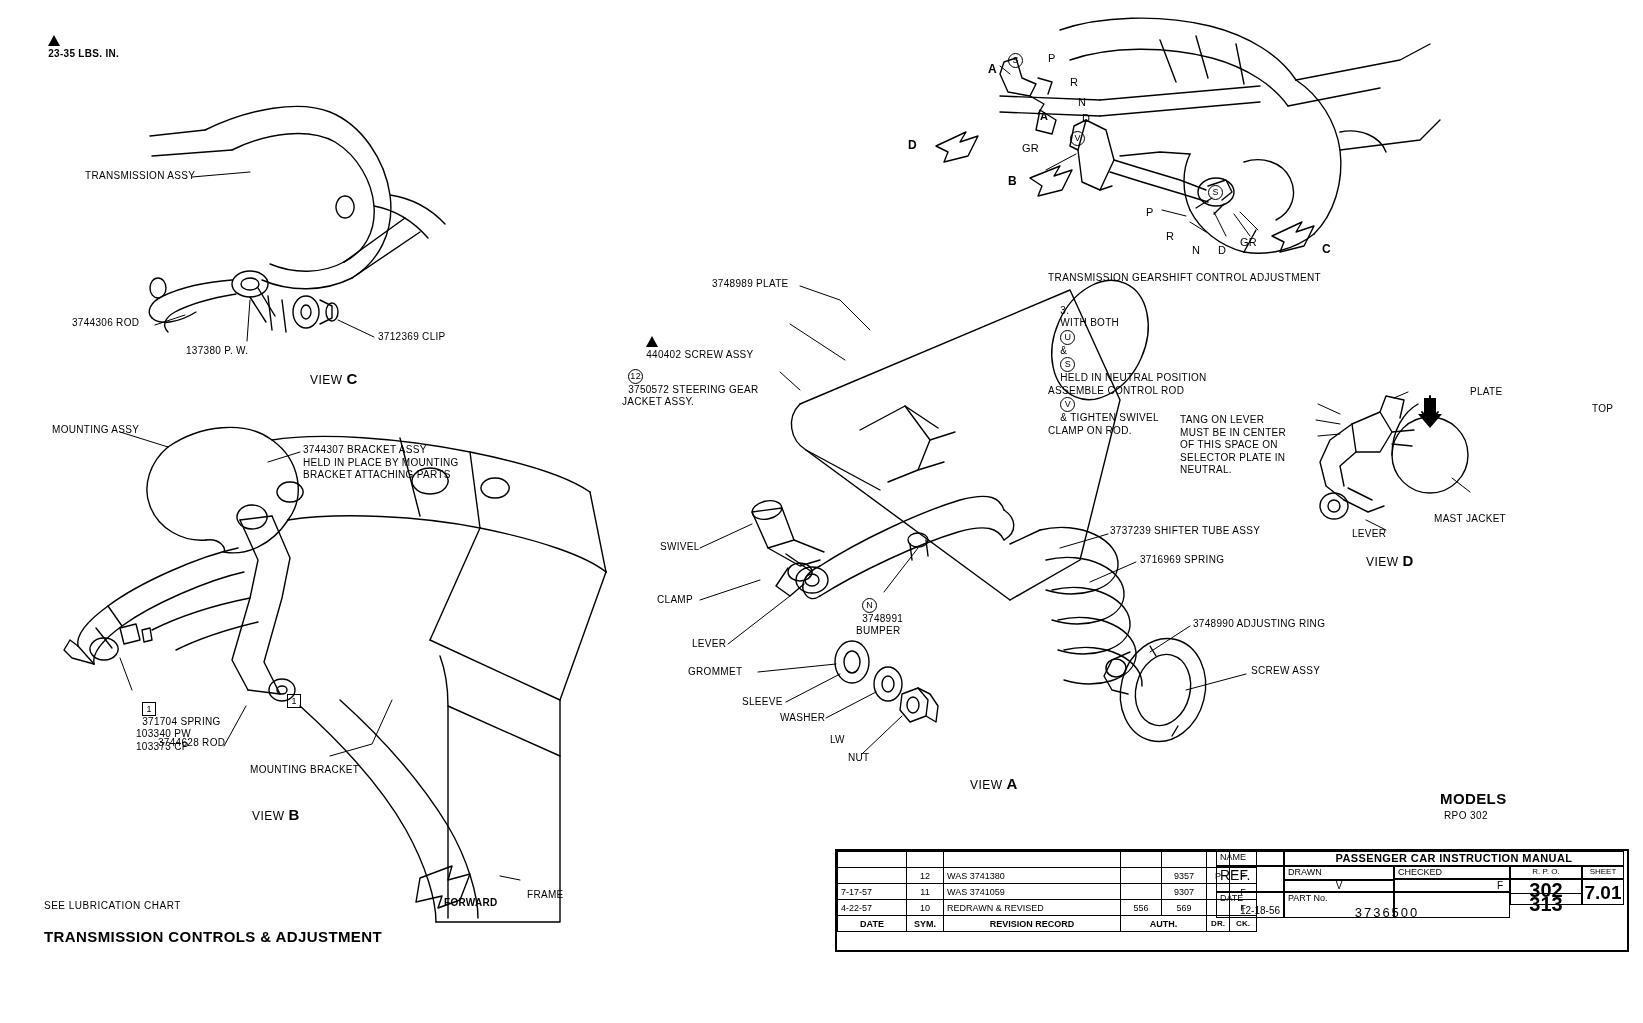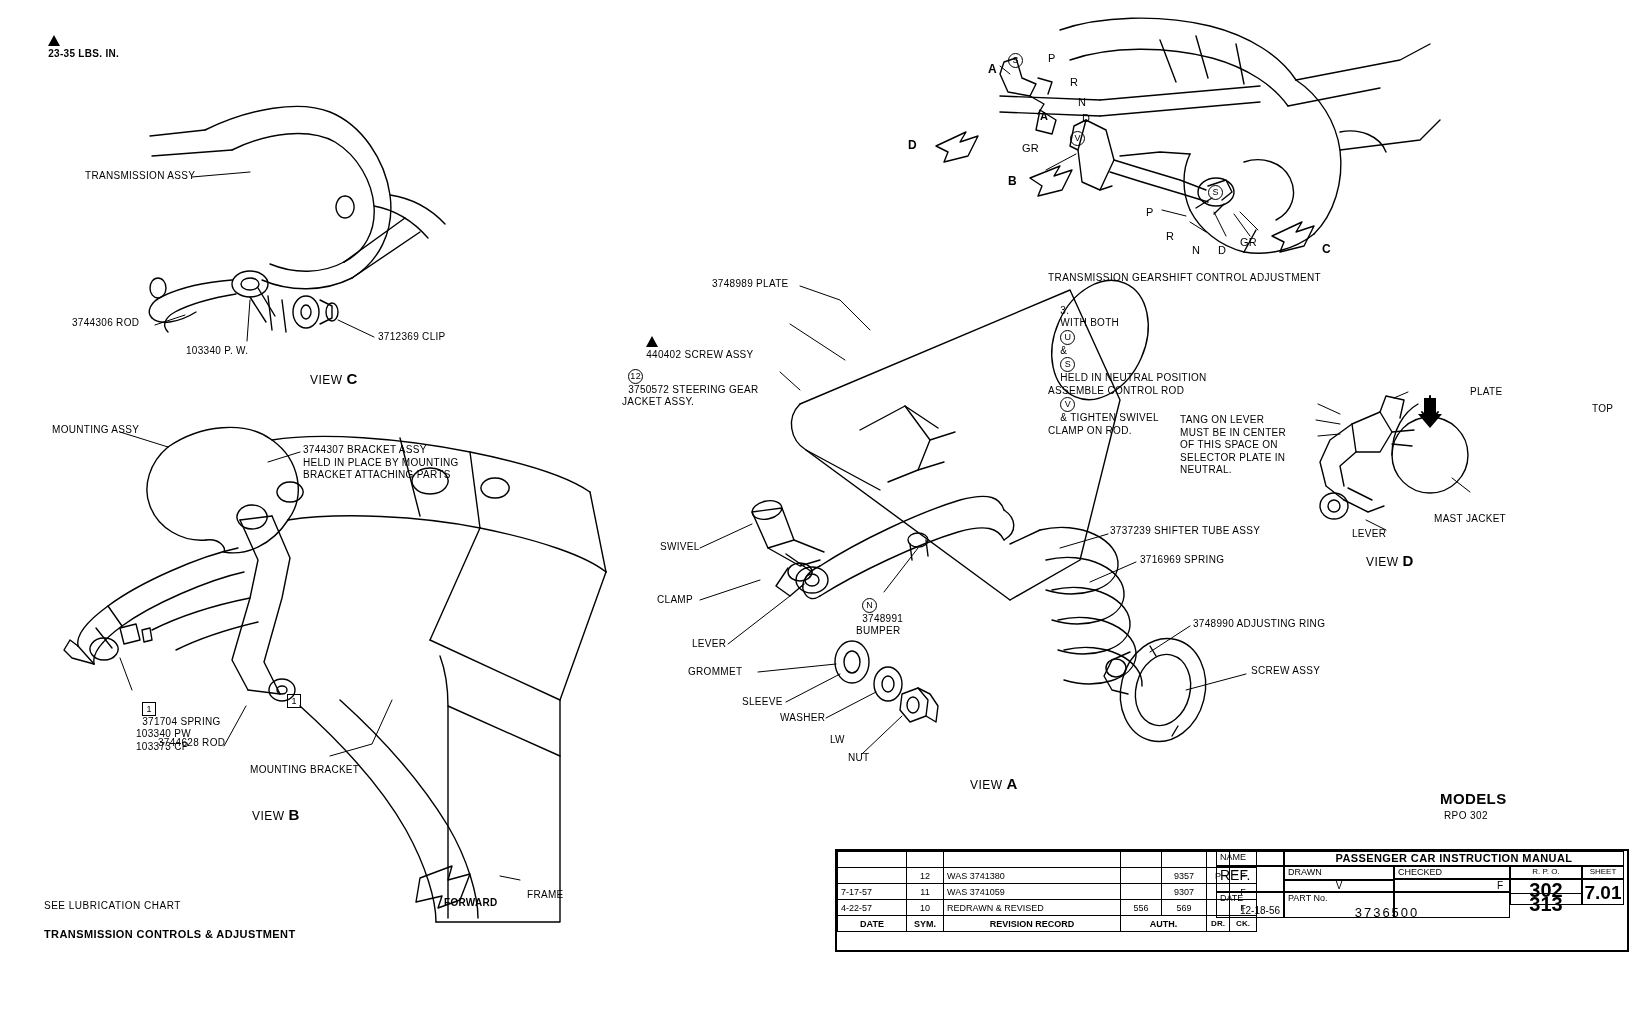--- a/index.html
+++ b/index.html
@@ -2,21 +2,21 @@
 <html><head>
 <meta charset="utf-8">
 <style>
   html,body{margin:0;padding:0;background:#fff;}
   body{width:1643px;height:1023px;position:relative;font-family:"Liberation Sans",sans-serif;color:#000;overflow:hidden;}
   .lbl{position:absolute;font-size:10px;letter-spacing:.3px;white-space:pre;line-height:1.25;}
   .lbl.b{font-weight:bold;}
   .view{position:absolute;font-size:12px;letter-spacing:.5px;}
   .view b{font-size:15px;}
   svg{position:absolute;left:0;top:0;}
-  .title{position:absolute;font-size:11px;font-weight:bold;letter-spacing:.4px;}
+  .title{position:absolute;font-size:15px;font-weight:bold;letter-spacing:.4px;}
   .sub{position:absolute;font-size:10px;letter-spacing:.4px;}
   table.rev{position:absolute;border-collapse:collapse;font-size:9px;}
   table.rev td{border:1px solid #000;padding:0 3px;height:15px;white-space:nowrap;font-family:"Liberation Sans",sans-serif;}
   .ctr{text-align:center;}
   .bignum{font-size:20px;font-weight:bold;text-align:center;line-height:1;}
   .warn{display:inline-block;width:0;height:0;border-left:6px solid transparent;border-right:6px solid transparent;border-bottom:11px solid #000;vertical-align:-1px;}
   .circ{display:inline-block;width:13px;height:13px;border:1px solid #000;border-radius:50%;text-align:center;font-size:9px;line-height:13px;vertical-align:1px;}
   .sq{display:inline-block;width:12px;height:12px;border:1.5px solid #000;text-align:center;font-size:9px;line-height:12px;vertical-align:0px;}
 </style>
 </head>
@@ -232,21 +232,21 @@
   </g>
 </svg>
 
 <div class="lbl b" style="left:42px;top:22px;">
   <span class="warn"></span>
   <span>23-35 LBS. IN.</span>
 </div>
 
 <div class="lbl" style="left:85px;top:170px;">TRANSMISSION ASSY</div>
 <div class="lbl" style="left:72px;top:317px;">3744306 ROD</div>
-<div class="lbl" style="left:186px;top:345px;">103340 P. W.</div>
+<div class="lbl" style="left:186px;top:345px;">137380 P. W.</div>
 <div class="lbl" style="left:378px;top:331px;">3712369 CLIP</div>
 <div class="view" style="left:310px;top:370px;">
   <span>VIEW</span> <b>C</b>
 </div>
 
 <div class="lbl" style="left:52px;top:424px;">MOUNTING ASSY</div>
 <div class="lbl" style="left:303px;top:444px;">3744307 BRACKET ASSY
 HELD IN PLACE BY MOUNTING
 BRACKET ATTACHING PARTS</div>
 <div class="lbl" style="left:136px;top:689px;">

